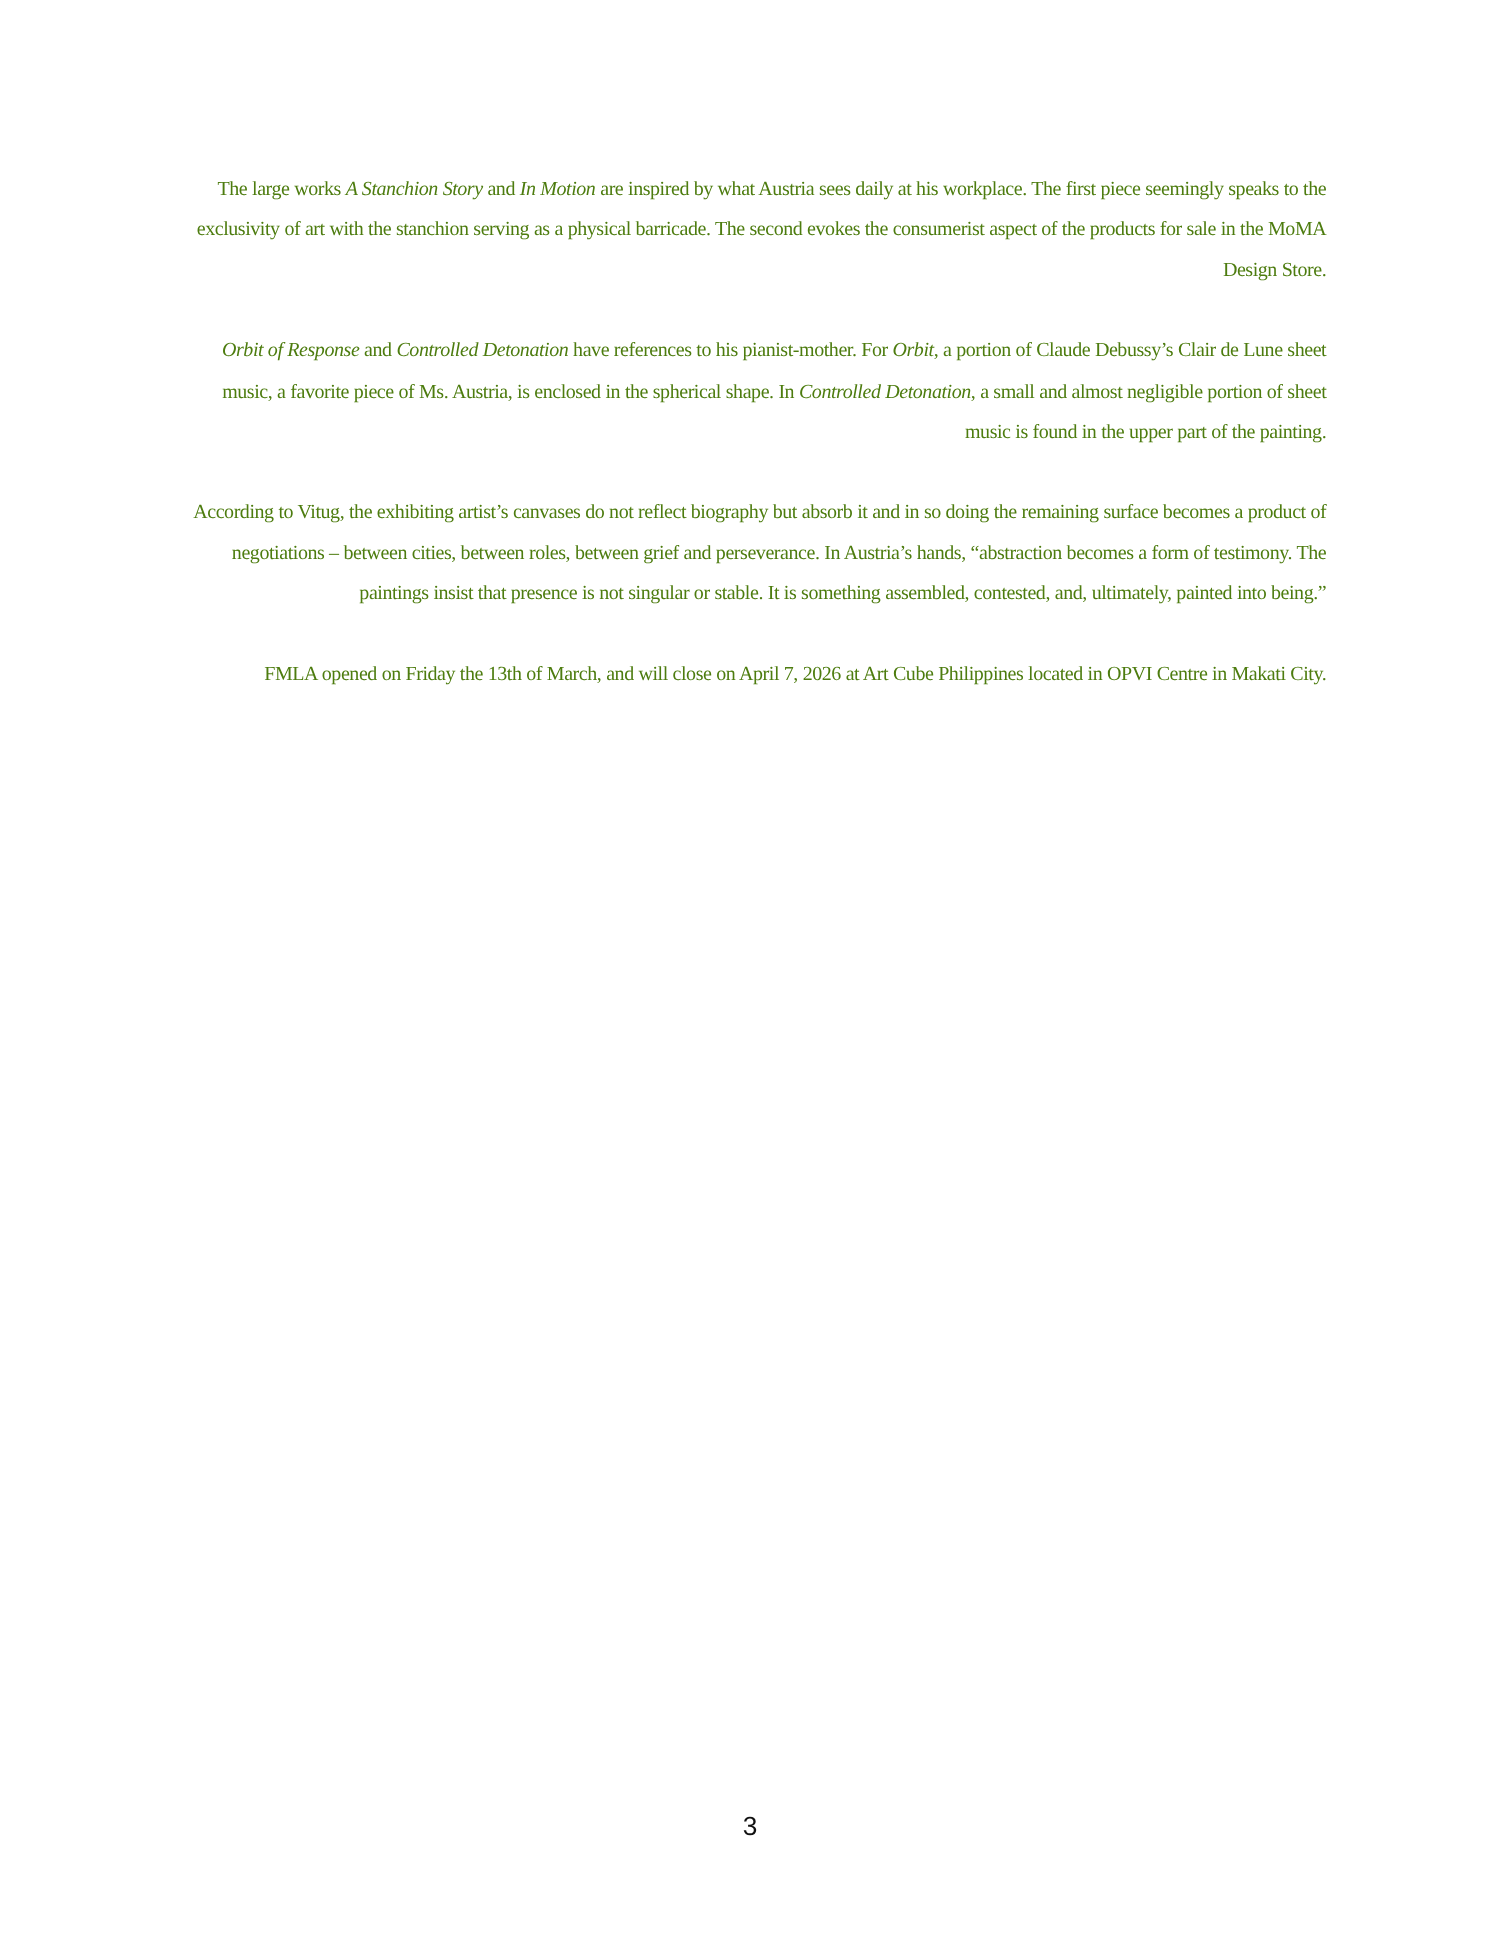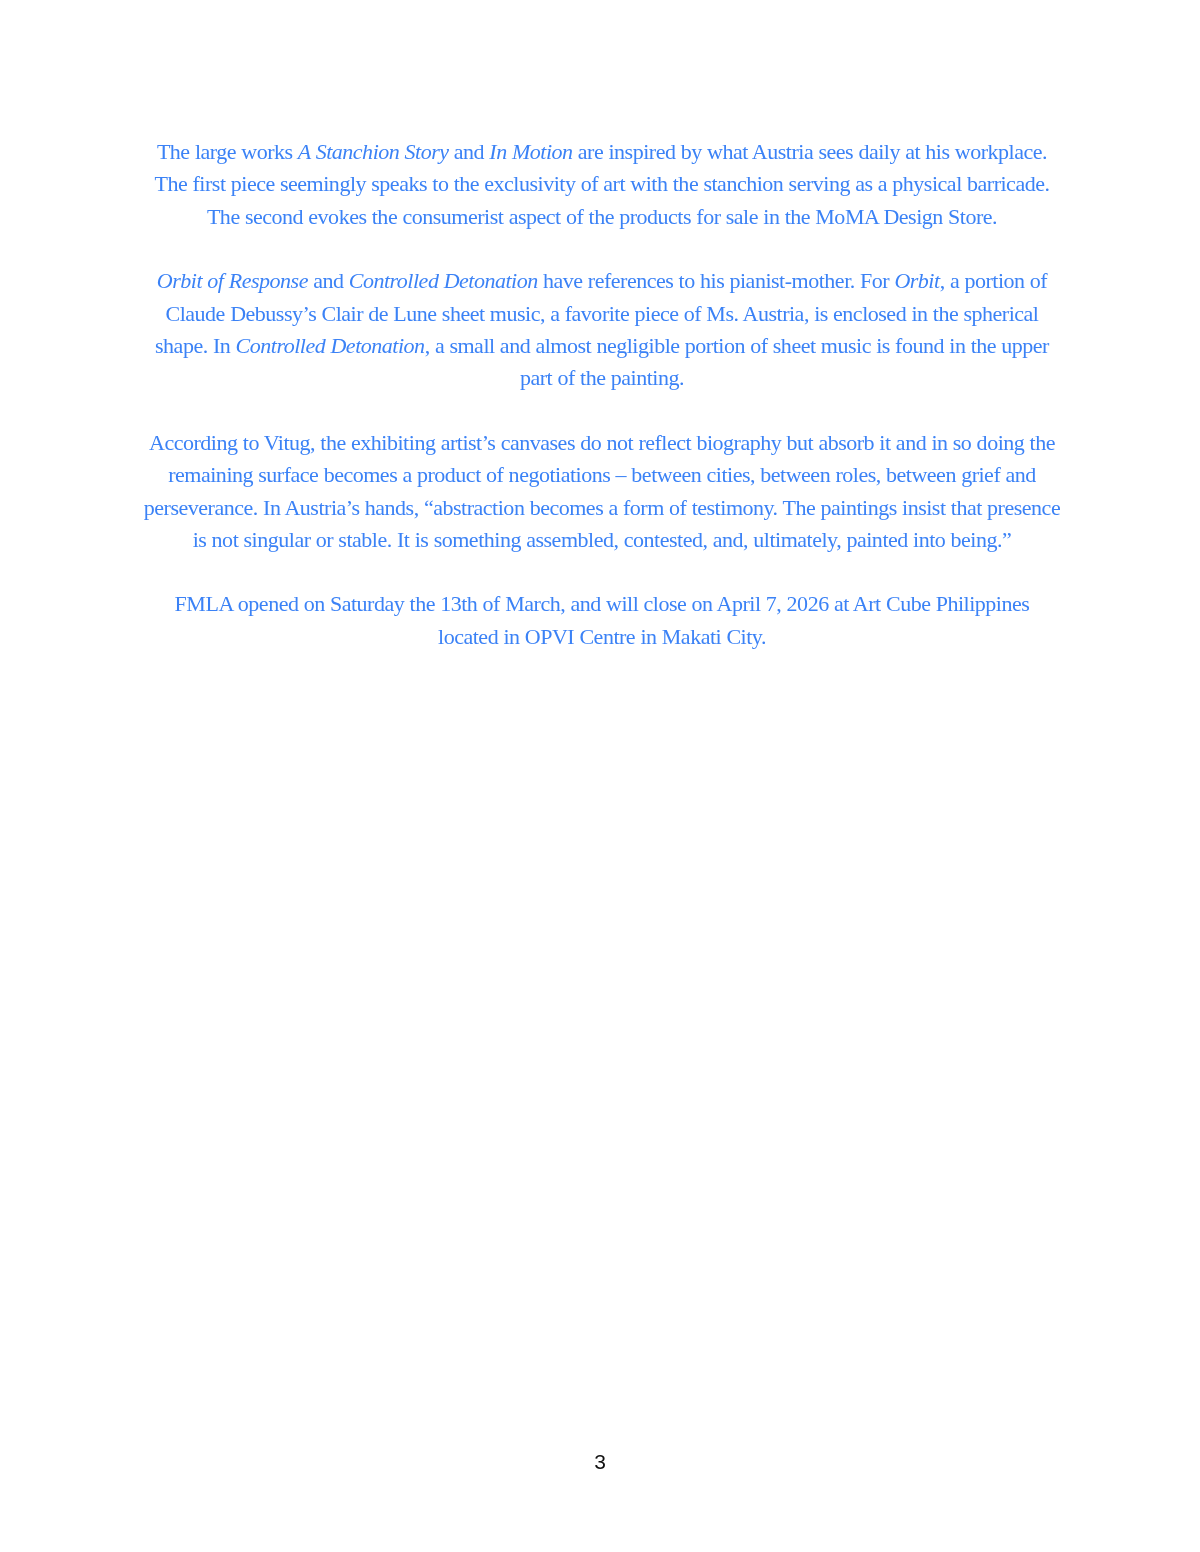--- a/index.html
+++ b/index.html
@@ -24,26 +24,26 @@
   }
   .content {
     position: absolute;
     left: 143px;
     top: 136px;
     width: 918px;
     color: #141414;
   }
   .para {
     margin: 0 0 32px 0;
-    font-size: 22px;
+    font-size: 16px;
     line-height: 32.4px;
     letter-spacing: -0.022em;
     word-spacing: 0.01em;
-    text-align: center;
-    color: #3b82f6;
+    text-align: right;
+    color: #4d7c0f;
   }
   .para em {
     font-style: italic;
   }
   .page-footer {
     position: absolute;
     left: 0;
     top: 1450px;
     width: 1200px;
     text-align: center;
@@ -55,18 +55,18 @@
   }
 </style>
 </head>
 <body>
 
 <div class="page">
   <div class="content">
       <p class="para"><span>The large works </span><em>A Stanchion Story</em><span> and </span><em>In Motion</em><span> are inspired by what Austria sees daily at his workplace. The first piece seemingly speaks to the exclusivity of art with the stanchion serving as a physical barricade. The second evokes the consumerist aspect of the products for sale in the MoMA Design Store.</span></p>
       <p class="para"><em>Orbit of Response</em><span> and </span><em>Controlled Detonation</em><span> have references to his pianist-mother. For </span><em>Orbit</em><span>, a portion of Claude Debussy’s Clair de Lune sheet music, a favorite piece of Ms. Austria, is enclosed in the spherical shape. In </span><em>Controlled Detonation</em><span>, a small and almost negligible portion of sheet music is found in the upper part of the painting.</span></p>
       <p class="para"><span>According to Vitug, the exhibiting artist’s canvases do not reflect biography but absorb it and in so doing the remaining surface becomes a product of negotiations – between cities, between roles, between grief and perseverance. In Austria’s hands, “abstraction becomes a form of testimony. The paintings insist that presence is not singular or stable. It is something assembled, contested, and, ultimately, painted into being.”</span></p>
-      <p class="para"><span>FMLA opened on Saturday the 13th of March, and will close on April 7, 2026 at Art Cube Philippines located in OPVI Centre in Makati City.</span></p>
+      <p class="para"><span>FMLA opened on Friday the 13th of March, and will close on April 7, 2026 at Art Cube Philippines located in OPVI Centre in Makati City.</span></p>
     </div>
   <div class="page-footer">
     <span class="page-number">3</span>
   </div>
 </div>
 
 </body></html>

